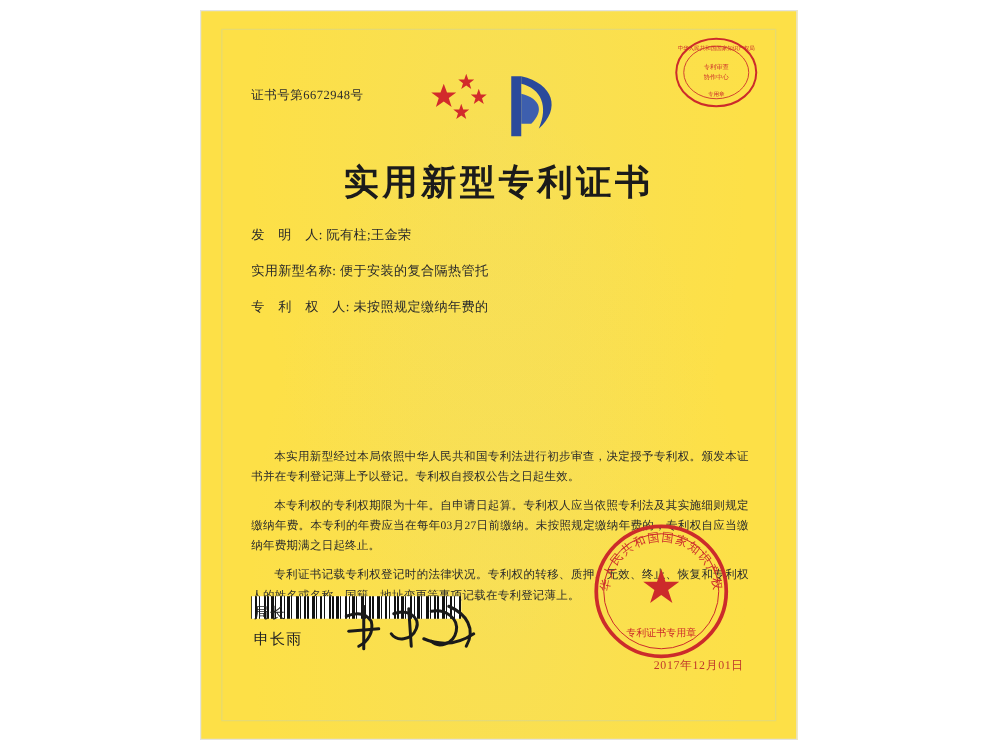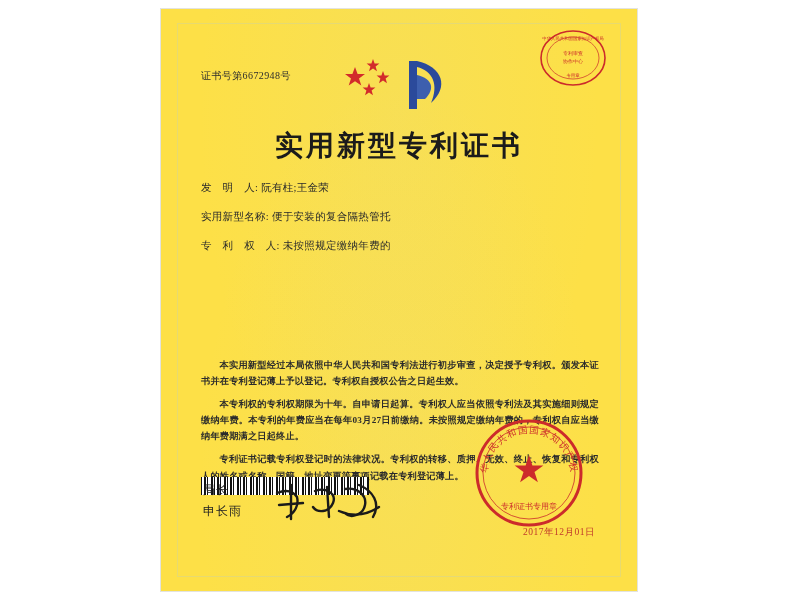--- a/index.html
+++ b/index.html
@@ -114,21 +114,20 @@
     width: 398px;
     font-size: 9.2px;
     line-height: 1.75;
     color: #2b2b2b;
     text-align: justify;
     letter-spacing: 0.2px;
   }
   .body-text p {
     margin: 0 0 7px 0;
     text-indent: 2em;
-    font-weight: bold;
   }
 
   
   .barcode {
     position: absolute;
     left: 40px;
     top: 468px;
     width: 168px;
     height: 18px;
     background:

